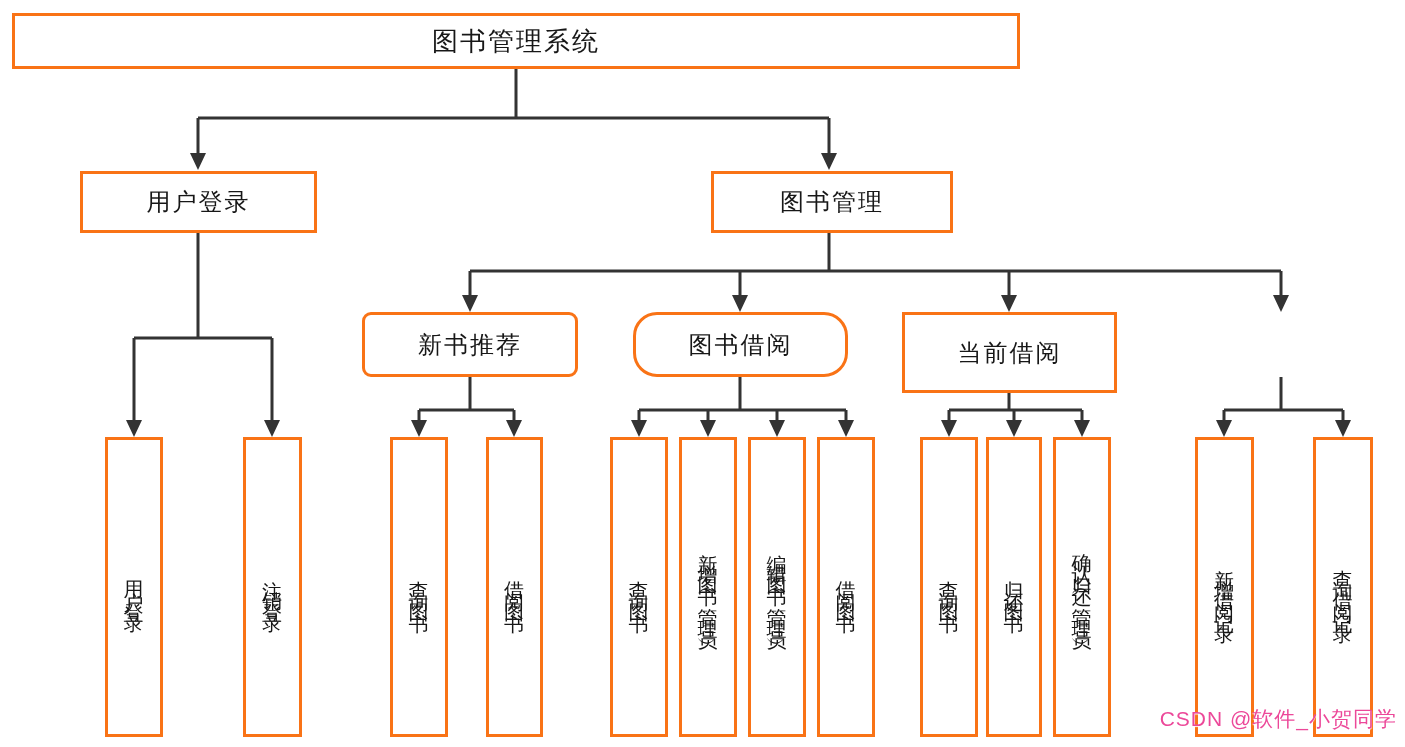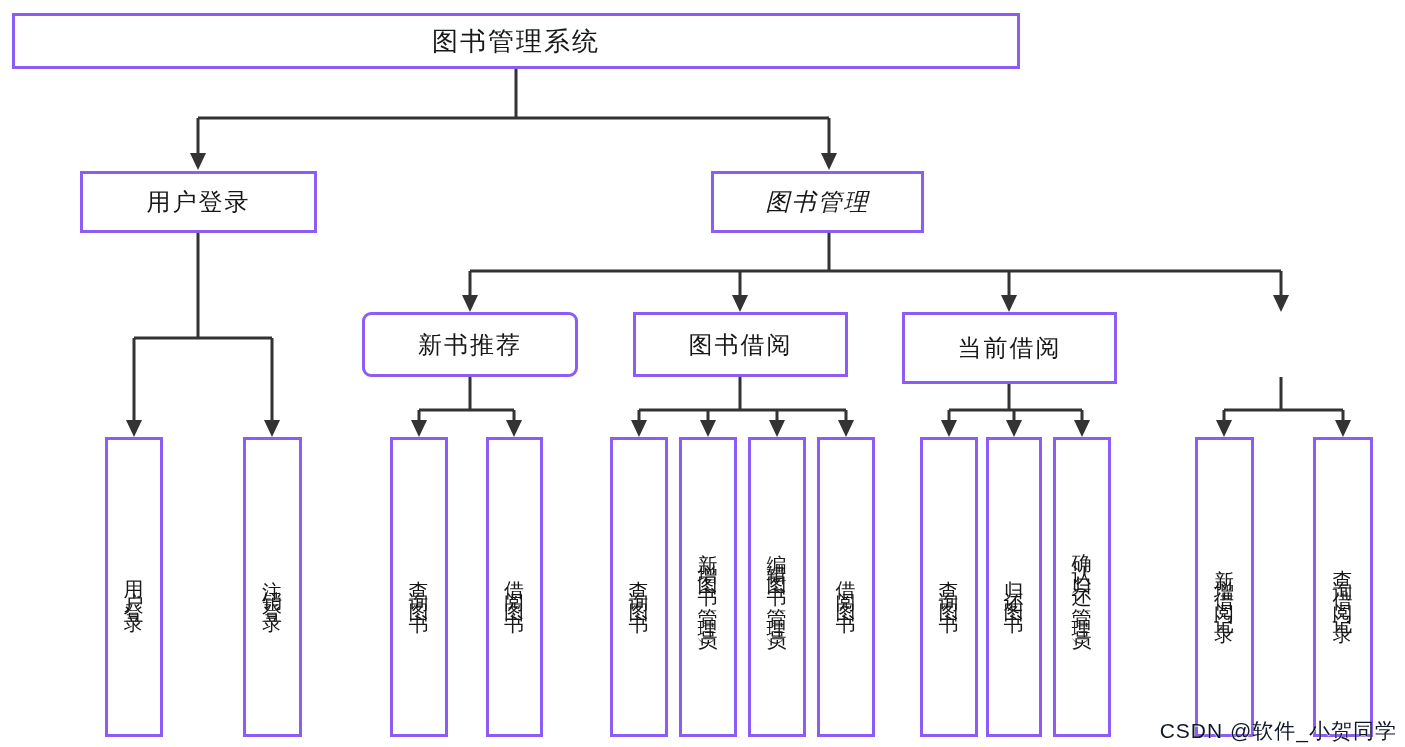--- a/index.html
+++ b/index.html
@@ -12,44 +12,44 @@
     overflow: hidden;
   }
   .connectors {
     position: absolute;
     left: 0; top: 0;
     width: 1405px; height: 747px;
   }
   .node {
     position: absolute;
     box-sizing: border-box;
-    border: 3px solid #8b5cf6;
+    border: 3px solid #f97316;
     background: #ffffff;
     display: flex;
     align-items: center;
     justify-content: center;
     color: #171717;
   }
   .node.root-node  { font-size: 26px; letter-spacing: 2px; }
   .node.h-node     { font-size: 24px; letter-spacing: 2px; }
   .node.v-node .v-label {
     writing-mode: vertical-rl;
     text-orientation: mixed;
     font-size: 20px;
     letter-spacing: 11px;
     line-height: 1.1;
     color: #171717;
   }
   .watermark {
     position: absolute;
     right: 8px;
-    bottom: 2px;
+    bottom: 14px;
     font-size: 21px;
     letter-spacing: 1px;
-    color: #0f172a;
+    color: #ec4899;
     text-shadow: 0 1px 1px #ffffff;
     white-space: nowrap;
   }
 </style>
 </head>
 <body>
 
 <div class="canvas">
 
   <svg class="connectors" viewBox="0 0 1405 747" xmlns="http://www.w3.org/2000/svg" aria-hidden="true">
@@ -78,31 +78,31 @@
       M1216,420 h16 l-8,17 z M1335,420 h16 l-8,17 z"></path>
   </svg>
 
   <div class="node root-node" style="left:12px; top:13px; width:1008px; height:56px;">
     <span>图书管理系统</span>
   </div>
 
   <div class="node h-node" style="left:80px; top:171px; width:237px; height:62px;">
     <span>用户登录</span>
   </div>
-  <div class="node h-node" style="left:711px; top:171px; width:213px; height:62px;font-style:italic;">
+  <div class="node h-node" style="left:711px; top:171px; width:242px; height:62px;">
     <span>图书管理</span>
   </div>
 
   <div class="node h-node" style="left:362px; top:312px; width:216px; height:65px;border-radius:9px;">
     <span>新书推荐</span>
   </div>
-  <div class="node h-node" style="left:633px; top:312px; width:215px; height:65px;">
+  <div class="node h-node" style="left:633px; top:312px; width:215px; height:65px;border-radius:24px;">
     <span>图书借阅</span>
   </div>
-  <div class="node h-node" style="left:902px; top:312px; width:215px; height:72px;">
+  <div class="node h-node" style="left:902px; top:312px; width:215px; height:81px;">
     <span>当前借阅</span>
   </div>
 
   <div class="node v-node" style="left:105px; top:437px; width:58px; height:300px;">
     <span class="v-label">用户登录</span>
   </div>
   <div class="node v-node" style="left:243px; top:437px; width:59px; height:300px;">
     <span class="v-label">注销登录</span>
   </div>
 

